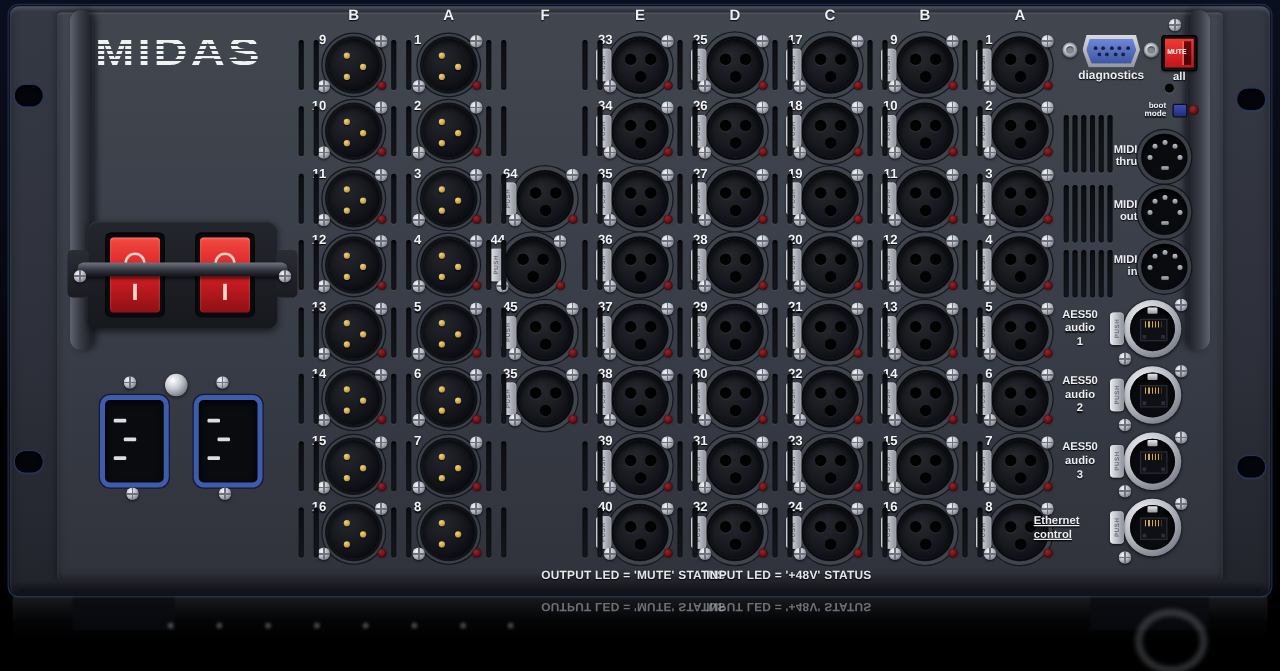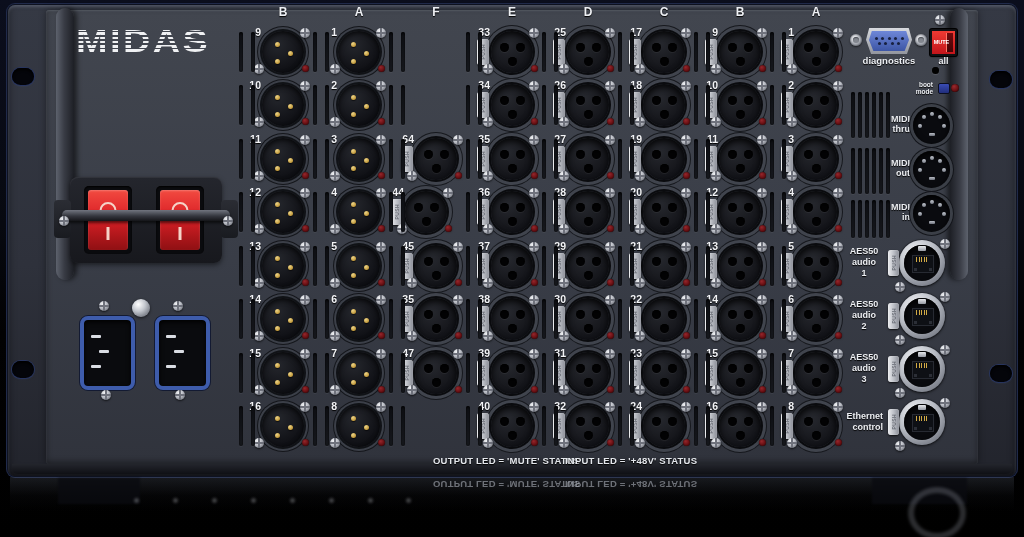--- a/index.html
+++ b/index.html
@@ -100,21 +100,21 @@
   .boot-btn{position:absolute;left:938px;top:83px;width:10px;height:9px;border-radius:2px;
     background:linear-gradient(180deg,#3a4cb4,#212e7c);border:1px solid #0b0e1f;}
   .boot-led{position:absolute;left:951px;top:84px;width:8px;height:8px;border-radius:50%;
     background:radial-gradient(circle at 38% 32%,#9c2a2e,#5a0a0d 70%,#3c0506);box-shadow:inset 0 0 1px #000;}
   .midi-label{position:absolute;left:882px;width:28px;text-align:right;font-size:9px;line-height:10px;font-weight:bold;color:#eceef2;text-shadow:0 1px 1px #000;}
   .din{position:absolute;left:913px;width:37px;height:37px;border-radius:50%;background:#0a0b0f;
     box-shadow:0 0 0 3px #3b3f47,0 0 0 4px #13151a,inset 0 3px 6px #000;}
   .din-pin{position:absolute;width:4px;height:4px;border-radius:50%;background:linear-gradient(180deg,#c4c8d0,#7b808a);}
   .din-notch{position:absolute;left:15.5px;top:26px;width:6px;height:3px;border-radius:1px;background:linear-gradient(180deg,#b9bdc5,#6e727c);}
   .aes-label{position:absolute;left:842px;width:44px;text-align:center;font-size:9px;line-height:11px;font-weight:bold;color:#eceef2;text-shadow:0 1px 1px #000;}
-  .eth-label{position:absolute;left:827px;width:56px;text-align:right;font-size:9px;line-height:10.5px;font-weight:bold;color:#eceef2;text-shadow:0 1px 1px #000;}
+  .eth-label{position:absolute;left:827px;width:56px;text-align:left;font-size:9px;line-height:10.5px;font-weight:bold;color:#eceef2;text-shadow:0 1px 1px #000;text-decoration:underline;}
   .ethercon{position:absolute;left:899px;width:46px;height:46px;border-radius:50%;
     background:radial-gradient(circle at 35% 28%,#f0f1f4,#b9bdc5 45%,#888c96 72%,#5f626b);
     box-shadow:0 1px 3px rgba(0,0,0,.7),0 0 0 1px #2e3139;}
   .bore{position:absolute;inset:5px;border-radius:50%;background:#0a0b0f;box-shadow:inset 0 3px 6px #000;}
   .rj45{position:absolute;left:8px;top:10px;width:20px;height:16px;background:#0e1015;border:1px solid #272a32;}
   .rj-pins{position:absolute;left:3px;top:1px;width:13px;height:5px;
     background:repeating-linear-gradient(90deg,#d2aa45 0 1px,rgba(0,0,0,0) 1px 2.6px);}
   .rj-dot{position:absolute;bottom:1px;width:3px;height:3px;background:#2b2e36;}
   .rj-dot.l{left:1px}.rj-dot.r{right:1px}
   .key{position:absolute;left:14px;top:1px;width:8px;height:5px;border-radius:1px;background:linear-gradient(180deg,#e6e8eb,#969aa3);}
@@ -401,34 +401,20 @@
         </div>
         <div class="push-tab" style="left: 5px; top: 14px;">
           <span>PUSH</span>
         </div>
         <div class="screw" style="left: 57px; top: 3px;"></div>
         <div class="screw" style="left: 11px; top: 39px;"></div>
         <div class="led" style="left: 59px; top: 40px;"></div>
       </div>
       <div class="cell" style="left: 396px; top: 292px;">
         <div class="num">35</div>
-        <div class="xlr female">
-          <div class="hole" style="left: 8.5px; top: 11.5px;"></div>
-          <div class="hole" style="left: 24.5px; top: 11.5px;"></div>
-          <div class="hole" style="left: 16.5px; top: 25.5px;"></div>
-        </div>
-        <div class="push-tab" style="left: 5px; top: 14px;">
-          <span>PUSH</span>
-        </div>
-        <div class="screw" style="left: 57px; top: 3px;"></div>
-        <div class="screw" style="left: 11px; top: 39px;"></div>
-        <div class="led" style="left: 59px; top: 40px;"></div>
-      </div>
-      <div class="cell" style="left: 396px; top: 346px;">
-        <div class="num">47</div>
         <div class="xlr female">
           <div class="hole" style="left: 8.5px; top: 11.5px;"></div>
           <div class="hole" style="left: 24.5px; top: 11.5px;"></div>
           <div class="hole" style="left: 16.5px; top: 25.5px;"></div>
         </div>
         <div class="push-tab" style="left: 5px; top: 14px;">
           <span>PUSH</span>
         </div>
         <div class="screw" style="left: 57px; top: 3px;"></div>
         <div class="screw" style="left: 11px; top: 39px;"></div>

